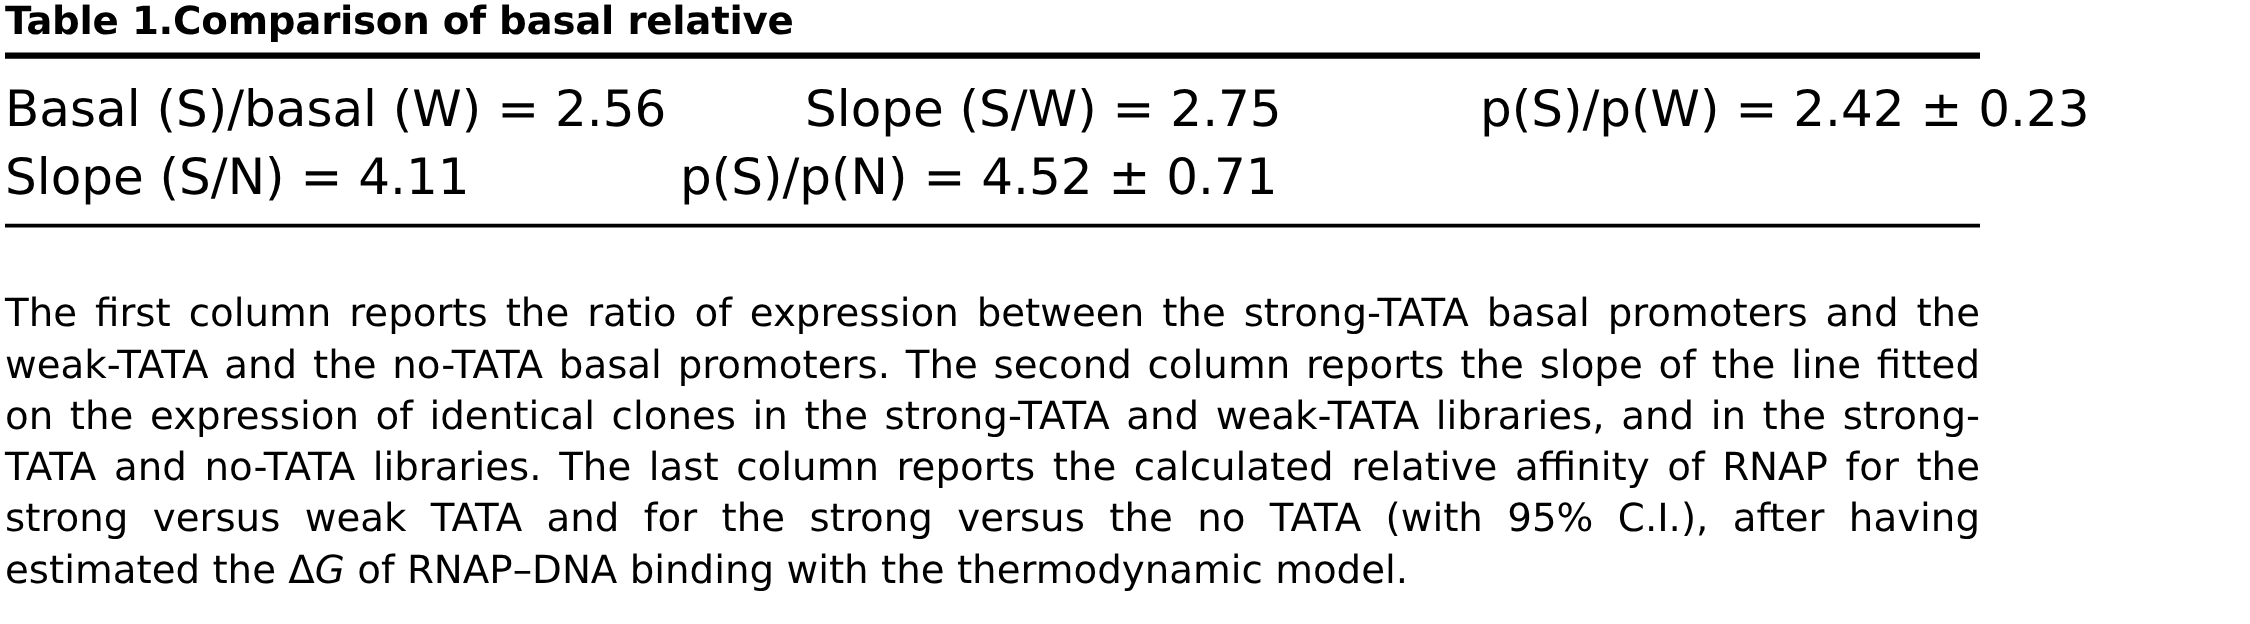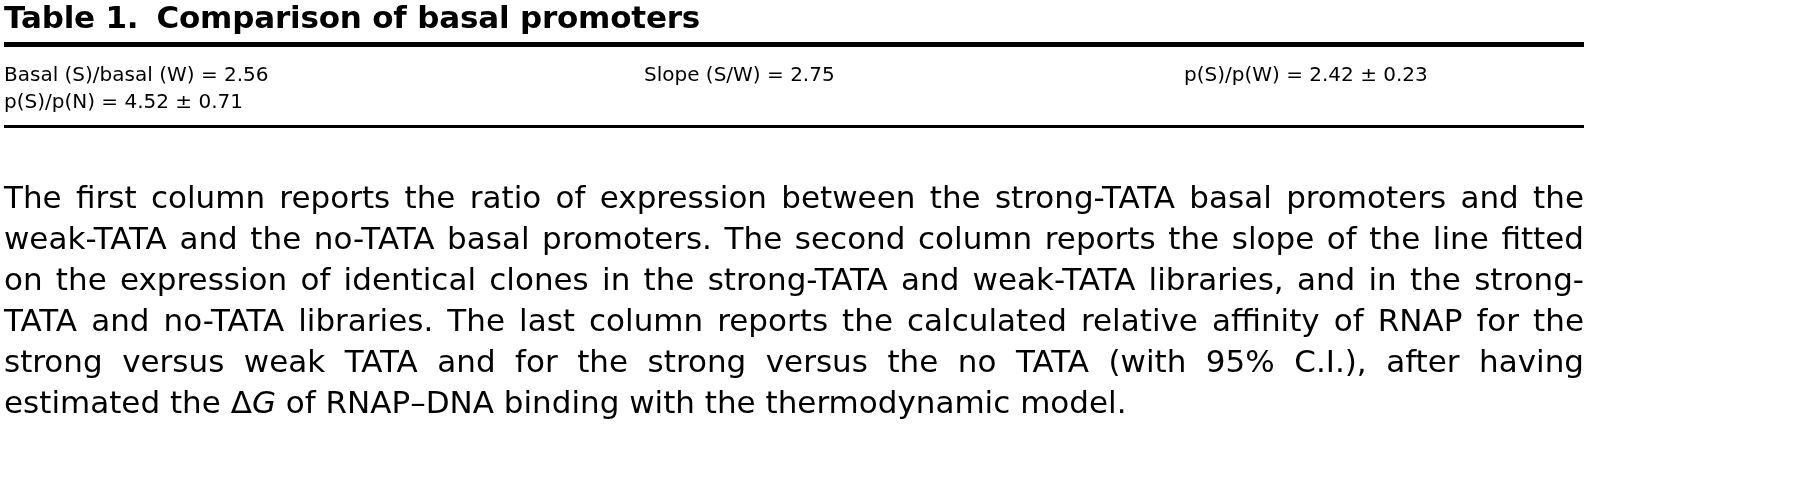--- a/index.html
+++ b/index.html
@@ -22,38 +22,37 @@
   }
   .caption {
     font-size: 31px;
     font-weight: bold;
     letter-spacing: -0.2px;
     line-height: 1.1;
     padding: 0 0 8px 0;
     white-space: nowrap;
   }
   .caption .cap-label {
-    margin-right: 18px;
   }
   .rule-thick {
     height: 5px;
     background: #000000;
     width: 1580px;
   }
   .rule-thin {
     height: 3px;
     background: #000000;
     width: 1580px;
   }
   .rows {
     padding: 14px 0 10px 0;
   }
   .row {
     display: flex;
-    font-size: 20px;
+    font-size: 40px;
     line-height: 1.35;
     white-space: nowrap;
   }
   .col1 { width: 640px; }
   .col2 { width: 540px; }
   .col3 { width: 400px; }
   .body-text {
     width: 1580px;
     margin-left: 4px;
     font-size: 31px;
@@ -67,32 +66,33 @@
   .body-text .ital {
     font-style: italic;
   }
 </style>
 </head>
 <body>
 
 <div class="table-wrap">
 
   <div class="caption">
-    <span class="cap-label">Table 1.</span><span>Comparison of basal promoters</span>
+    <span class="cap-label">Table 1.</span><span>Comparison of basal relative</span>
   </div>
 
   <div class="rule-thick"></div>
 
   <div class="rows">
     <div class="row">
       <div class="col1">Basal (S)/basal (W) = 2.56</div>
       <div class="col2">Slope (S/W) = 2.75</div>
       <div class="col3">p(S)/p(W) = 2.42 ± 0.23</div>
     </div>
     <div class="row">
+      <div class="col2">Slope (S/N) = 4.11</div>
       <div class="col3">p(S)/p(N) = 4.52 ± 0.71</div>
     </div>
   </div>
 
   <div class="rule-thin"></div>
 
 </div>
 
 <div class="body-text"><span>The first column reports the ratio of expression between the strong-TATA basal promoters and the weak-TATA and the no-TATA basal promoters. The second column reports the slope of the line fitted on the expression of identical clones in the strong-TATA and weak-TATA libraries, and in the strong-TATA and no-TATA libraries. The last column reports the calculated relative affinity of RNAP for the strong versus weak TATA and for the strong versus the no TATA (with 95% C.I.), after having estimated the Δ</span><span class="ital">G</span><span> of RNAP–DNA binding with the thermodynamic model.</span></div>
 

